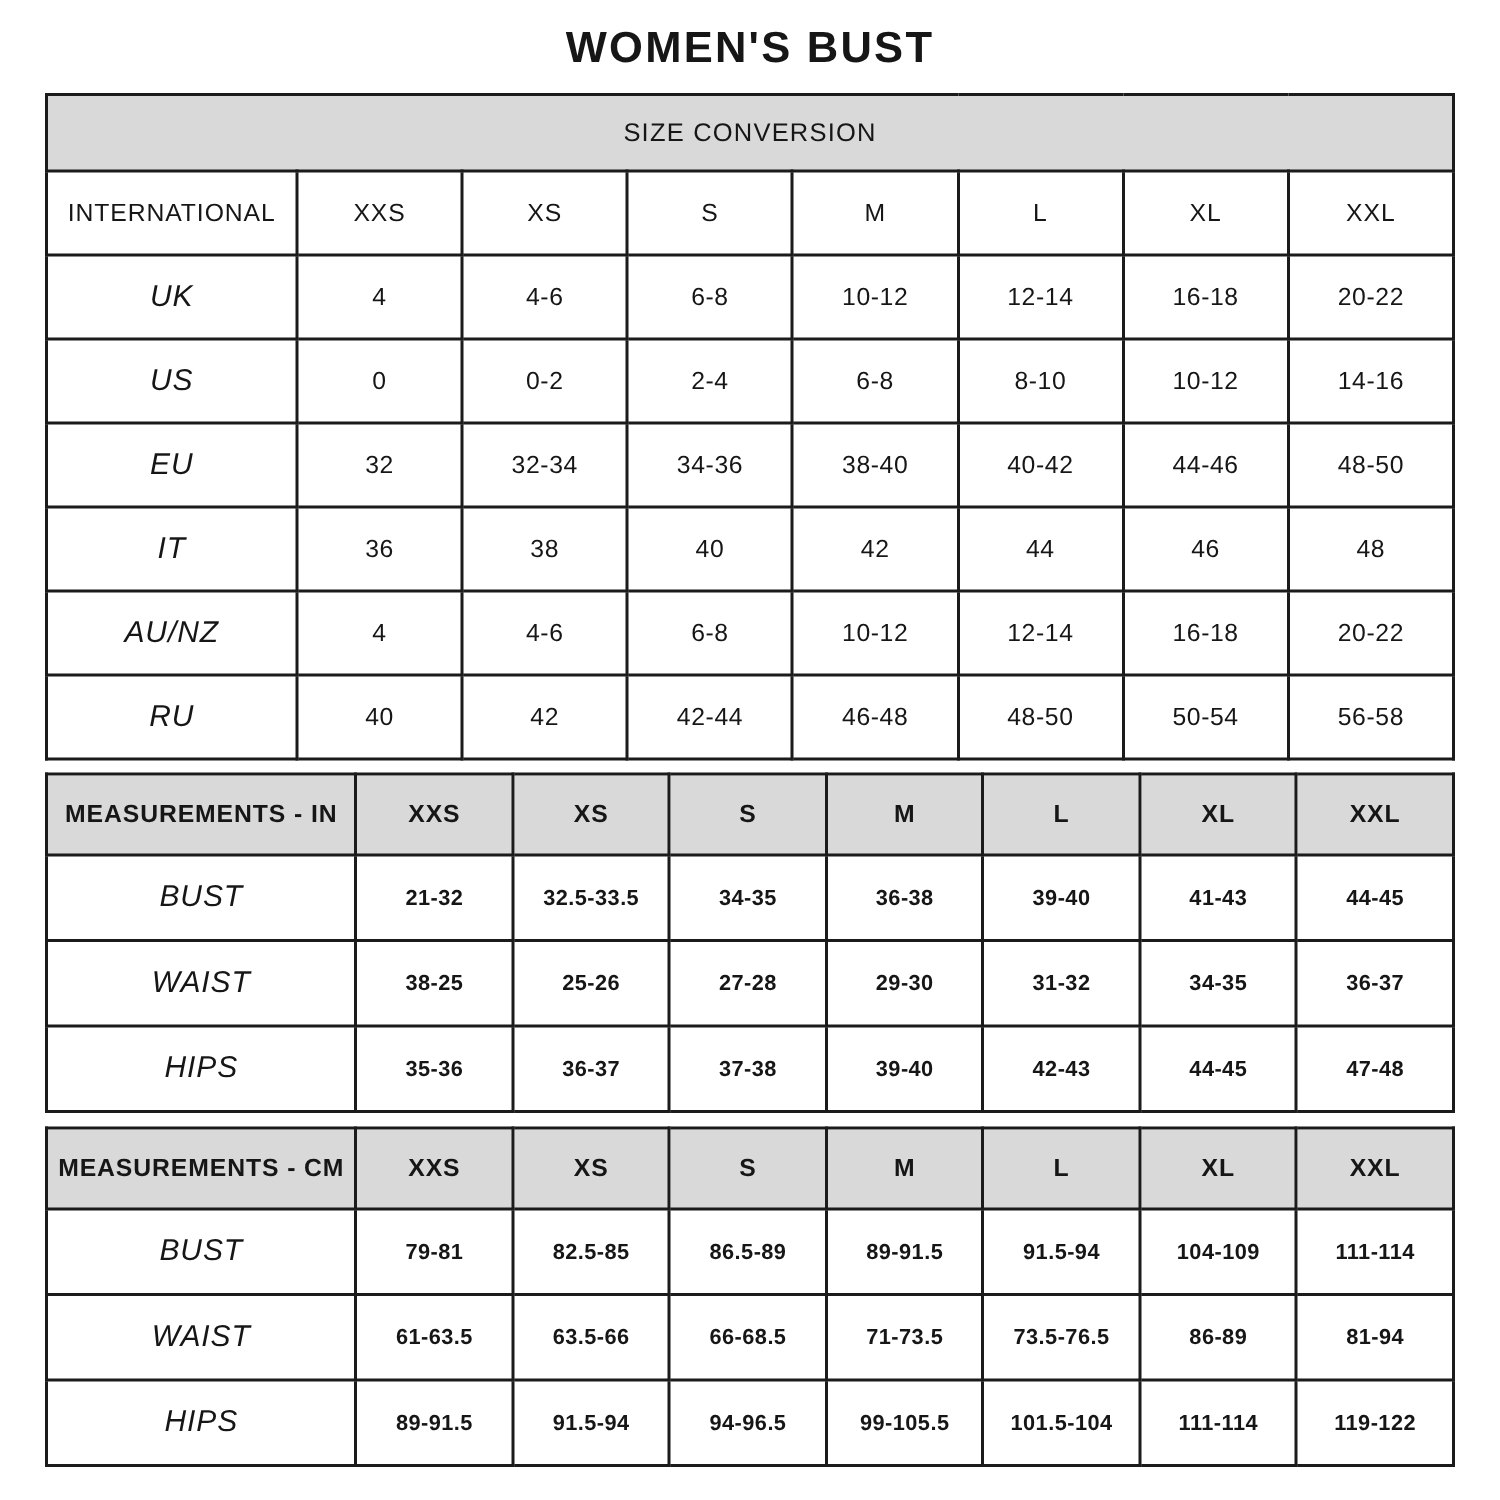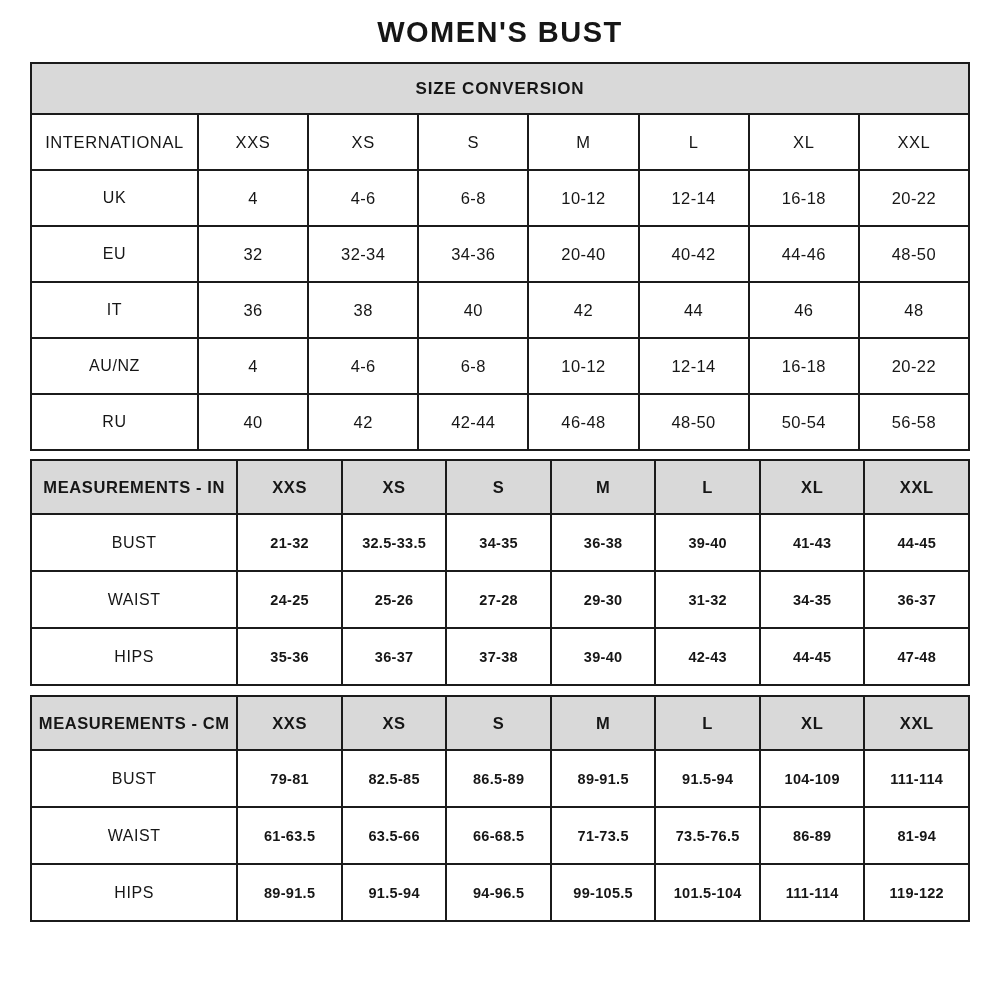--- a/index.html
+++ b/index.html
@@ -39,21 +39,21 @@
     overflow: hidden;
     white-space: nowrap;
   }
   
   .conv { margin-bottom: 8px; }
   .conv col.label-col { width: 17.8%; }
   .banner-row th {
     background: #d9d9d9;
     height: 49px;
     font-size: 17px;
-    font-weight: 700;
+    font-weight: 400;
     letter-spacing: 0.8px;
   }
   .conv .cols-row th {
     background: #ffffff;
     height: 54px;
     font-size: 16.5px;
     font-weight: 500;
     letter-spacing: 0.6px;
     margin-top: 40px;
   }
@@ -74,23 +74,24 @@
     letter-spacing: 0.6px;
   }
   .meas tbody td {
     height: 55px;
     font-size: 14.5px;
     font-weight: 700;
     letter-spacing: 0.3px;
   }
   .meas tbody td.label-cell,
   .conv tbody td.label-cell {
-    font-size: 16px;
+    font-size: 20px;
     font-weight: 500;
     letter-spacing: 0.6px;
+    font-style: italic;
   }
 </style>
 </head>
 <body>
 
 <div class="page">
 
   <h1 class="page-title">WOMEN'S BUST</h1>
 
   <table class="tbl conv">
@@ -124,25 +125,35 @@
           <td class="label-cell">UK</td>
           <td>4</td>
           <td>4-6</td>
           <td>6-8</td>
           <td>10-12</td>
           <td>12-14</td>
           <td>16-18</td>
           <td>20-22</td>
         </tr>
         <tr>
+          <td class="label-cell">US</td>
+          <td>0</td>
+          <td>0-2</td>
+          <td>2-4</td>
+          <td>6-8</td>
+          <td>8-10</td>
+          <td>10-12</td>
+          <td>14-16</td>
+        </tr>
+        <tr>
           <td class="label-cell">EU</td>
           <td>32</td>
           <td>32-34</td>
           <td>34-36</td>
-          <td>20-40</td>
+          <td>38-40</td>
           <td>40-42</td>
           <td>44-46</td>
           <td>48-50</td>
         </tr>
         <tr>
           <td class="label-cell">IT</td>
           <td>36</td>
           <td>38</td>
           <td>40</td>
           <td>42</td>
@@ -202,21 +213,21 @@
           <td>21-32</td>
           <td>32.5-33.5</td>
           <td>34-35</td>
           <td>36-38</td>
           <td>39-40</td>
           <td>41-43</td>
           <td>44-45</td>
         </tr>
         <tr>
           <td class="label-cell">WAIST</td>
-          <td>24-25</td>
+          <td>38-25</td>
           <td>25-26</td>
           <td>27-28</td>
           <td>29-30</td>
           <td>31-32</td>
           <td>34-35</td>
           <td>36-37</td>
         </tr>
         <tr>
           <td class="label-cell">HIPS</td>
           <td>35-36</td>

